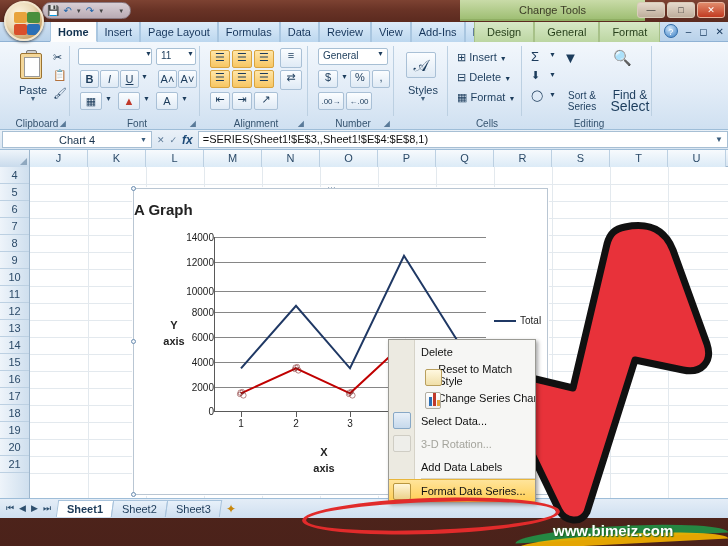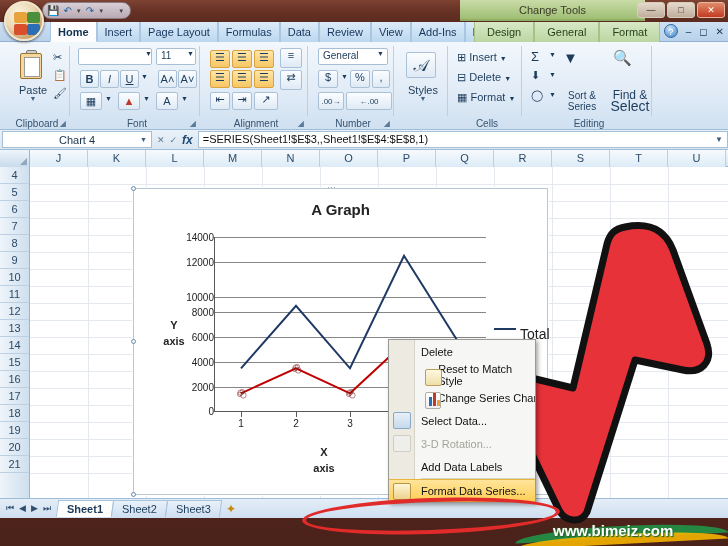--- a/index.html
+++ b/index.html
@@ -177,38 +177,38 @@
 
   
   .chartobj {
     position:absolute; left:133px; top:188px; width:415px; height:307px;
     background:#fff; border:1px solid #b9c6d3;
     box-shadow:0 0 0 1px rgba(255,255,255,.9);
   }
   .chart-handle { position:absolute; width:5px; height:5px; background:#f2f6fa; border:1px solid #6b8db0; border-radius:3px;}
   .grip { position:absolute; color:#8aa0b5; font-size:9px; letter-spacing:1px; line-height:4px;}
   .charttitle {
-    position:absolute; left:0; top:12px; width:100%; text-align:center;
+    position:absolute; left:0; top:12px; width:100%; text-align:left;
     font-size:15px; font-weight:bold; color:#222;
   }
   .ylabel { position:absolute; left:20px; top:128px; width:40px; text-align:center;
     font-size:11px; font-weight:bold; color:#222; line-height:16px;}
   .xlabel { position:absolute; left:160px; top:255px; width:60px; text-align:center;
     font-size:11px; font-weight:bold; color:#222; line-height:16px;}
   .plot { position:absolute; left:80px; top:48px; width:272px; height:175px; }
   .ytick { position:absolute; right:100%; font-size:10px; color:#222;
     transform:translateY(-50%); white-space:nowrap;}
   .gl { position:absolute; left:0; right:0; height:1px; background:#868686; }
   .yaxisline { position:absolute; left:0; top:0; bottom:0; width:1px; background:#595959;}
   .xaxisline { position:absolute; left:0; right:0; bottom:0; height:1px; background:#595959;}
   .xtick { position:absolute; bottom:-17px; font-size:10px; color:#222; transform:translateX(-50%);}
   .xtickmark { position:absolute; bottom:-5px; width:1px; height:5px; background:#595959;}
   .legend { position:absolute; left:360px; top:126px; display:flex; align-items:center; gap:4px;}
   .legend .ln { width:22px; height:2px; background:#1f3864;}
-  .legend .tx { font-size:14px; color:#222;margin-top:11px; }
+  .legend .tx { font-size:10px; color:#222; }
   .marker {
     position:absolute; width:9px; height:9px; transform:translate(-50%,-50%);
   }
   .marker::before, .marker::after {
     content:""; position:absolute; left:0; top:0; width:9px; height:9px;
     border:1px solid #7b2020; border-radius:50%;
   }
   .marker::before { transform:scale(.55) translate(-2.5px,-2.5px); }
   .marker::after  { transform:scale(.55) translate(2.5px,2.5px); }
   .marker i {
@@ -403,21 +403,21 @@
     </div>
 
     <div class="group" style="left:312px; width:82px;">
       <div class="box" style="left:6px; top:6px; width:70px; height:17px;">General</div>
       <div class="smallbtn" style="left:64px; top:7px; font-size:7px;">▼</div>
       <div class="btnface" style="left:6px;  top:28px; width:20px; height:18px;">$</div>
       <div class="smallbtn" style="left:28px; top:30px; font-size:7px;">▼</div>
       <div class="btnface" style="left:38px; top:28px; width:20px; height:18px;">%</div>
       <div class="btnface" style="left:60px; top:28px; width:18px; height:18px;">,</div>
       <div class="btnface mini" style="left:6px;  top:50px; width:26px; height:18px; line-height:17px;">.00→</div>
-      <div class="btnface mini" style="left:34px; top:50px; width:46px; height:18px; line-height:17px;">←.00</div>
+      <div class="btnface mini" style="left:34px; top:50px; width:26px; height:18px; line-height:17px;">←.00</div>
       <div class="glabel">Number</div>
       <div class="dlg">◢</div>
       <div class="gsep"></div>
     </div>
 
     <div class="group" style="left:398px; width:50px;">
       <div class="btnface" style="left:8px; top:10px; width:30px; height:26px; line-height:25px; font-size:16px;">𝒜</div>
       <div class="bigbtn" style="left:0; top:42px; width:50px;">
         <div class="lbl">Styles</div>
         <div class="car">▼</div>
@@ -573,21 +573,21 @@
     </div>
 
     <div class="plot">
 
       <div class="gl" style="top:0px;">
           <span class="ytick">14000</span>
         </div>
       <div class="gl" style="top:25px;">
           <span class="ytick">12000</span>
         </div>
-      <div class="gl" style="top:60px;">
+      <div class="gl" style="top:54px;">
           <span class="ytick">10000</span>
         </div>
       <div class="gl" style="top:75px;">
           <span class="ytick">8000</span>
         </div>
       <div class="gl" style="top:100px;">
           <span class="ytick">6000</span>
         </div>
       <div class="gl" style="top:125px;">
           <span class="ytick">4000</span>

